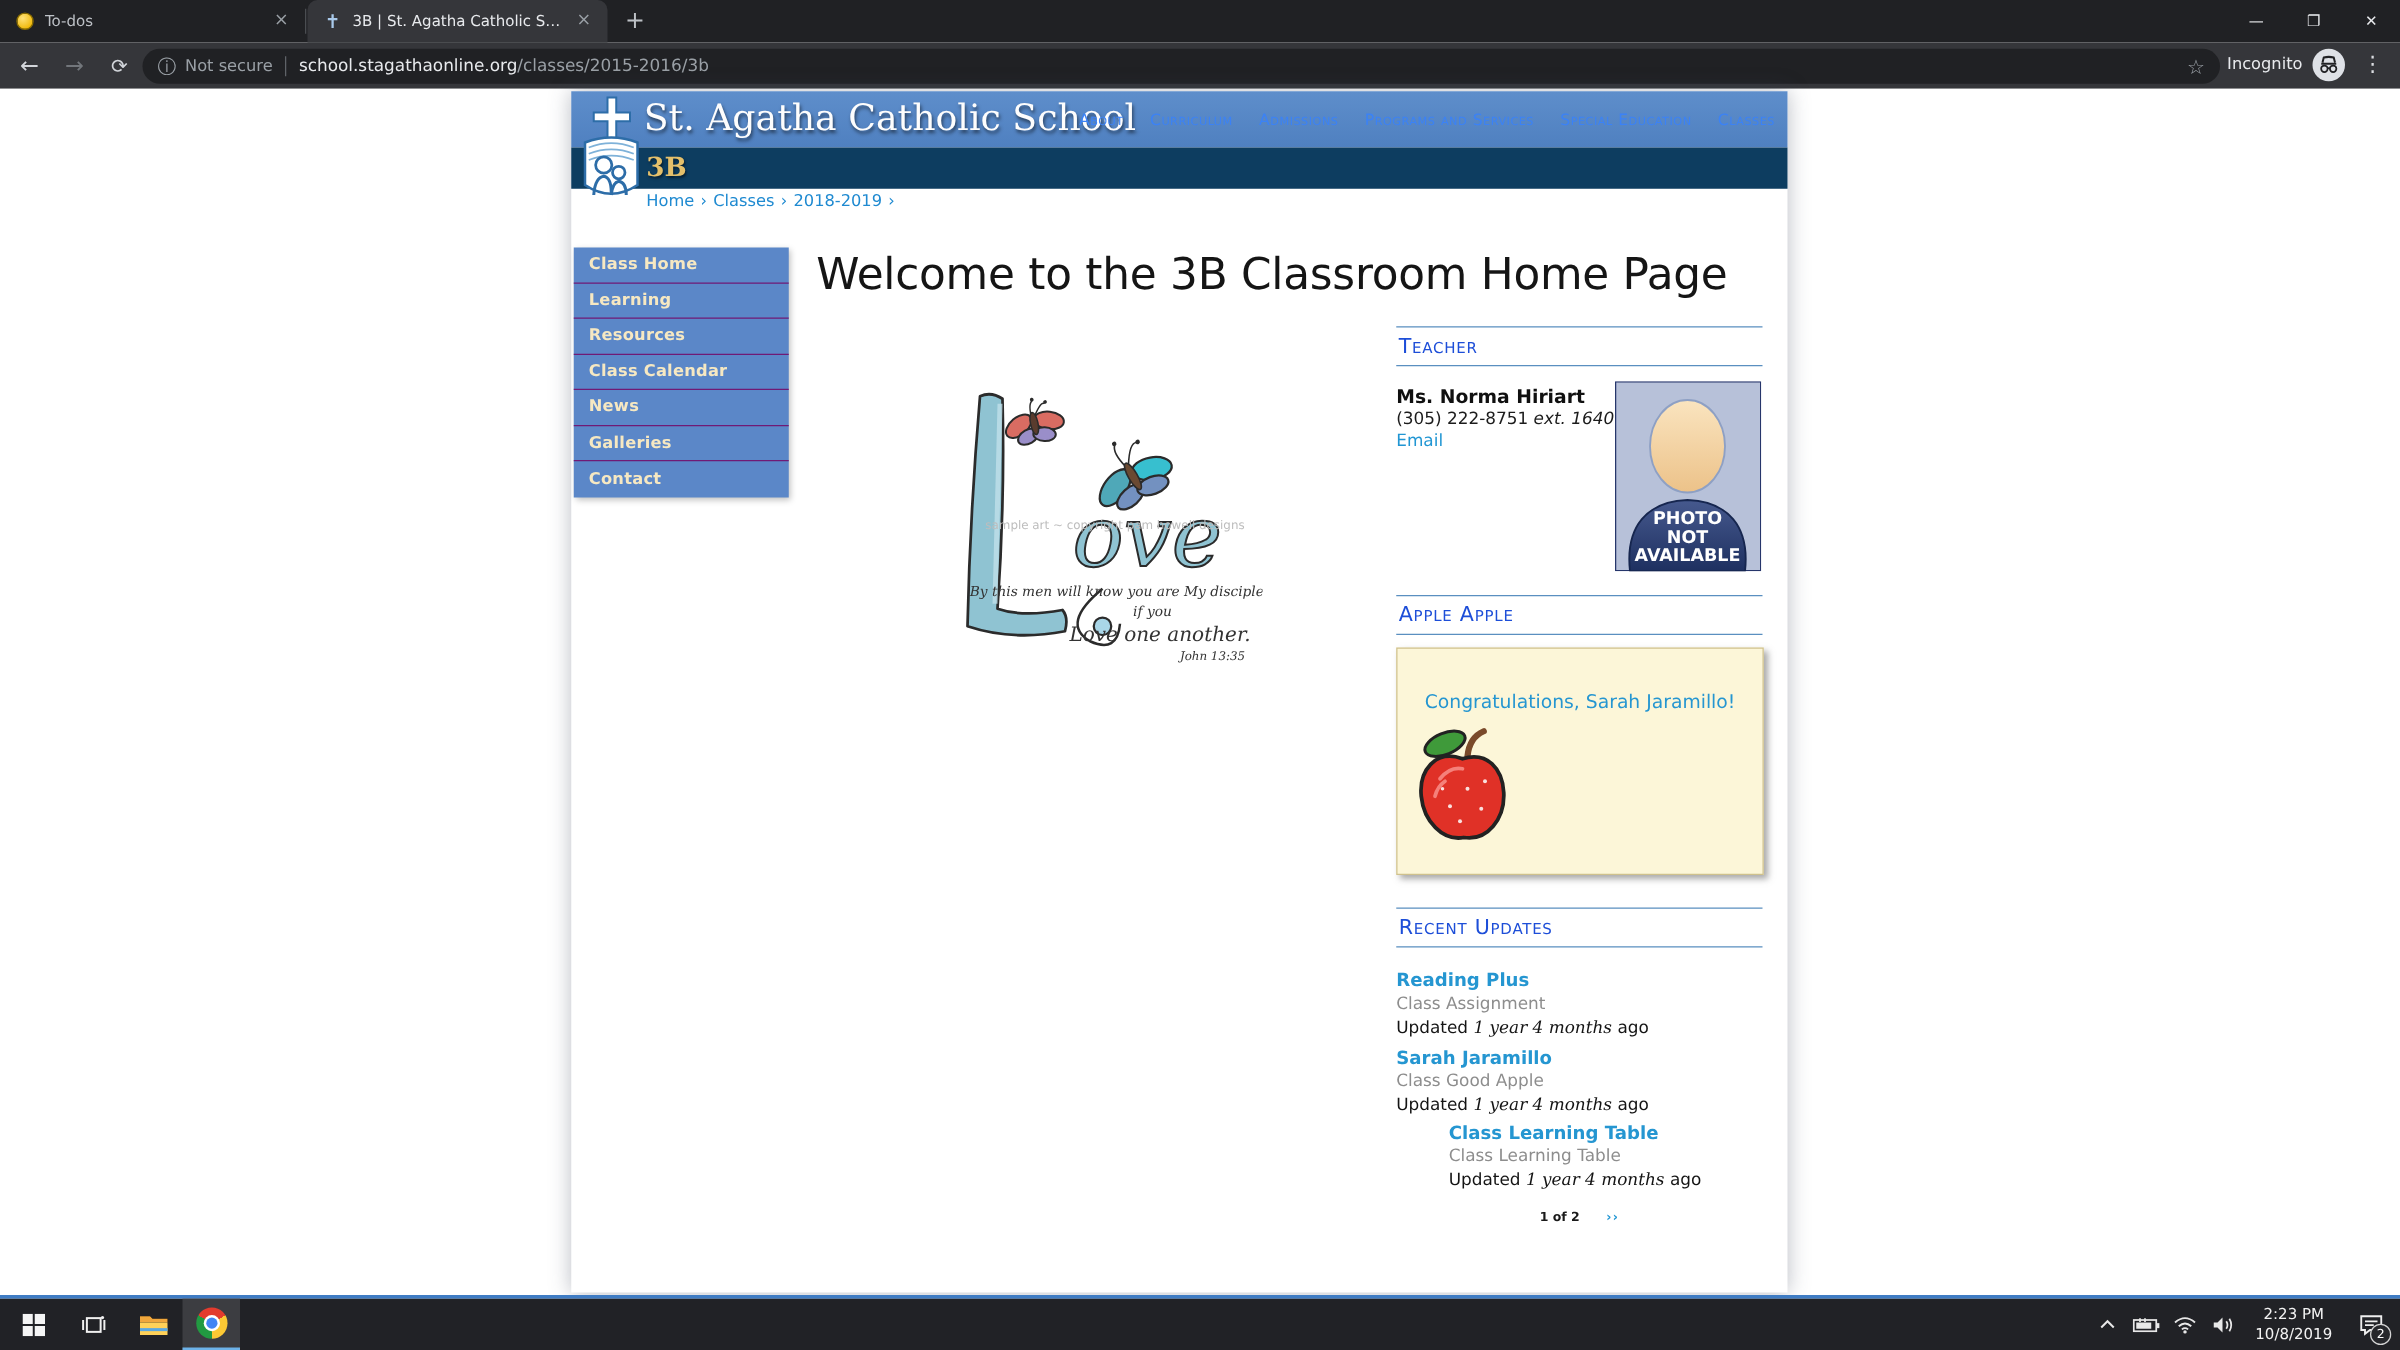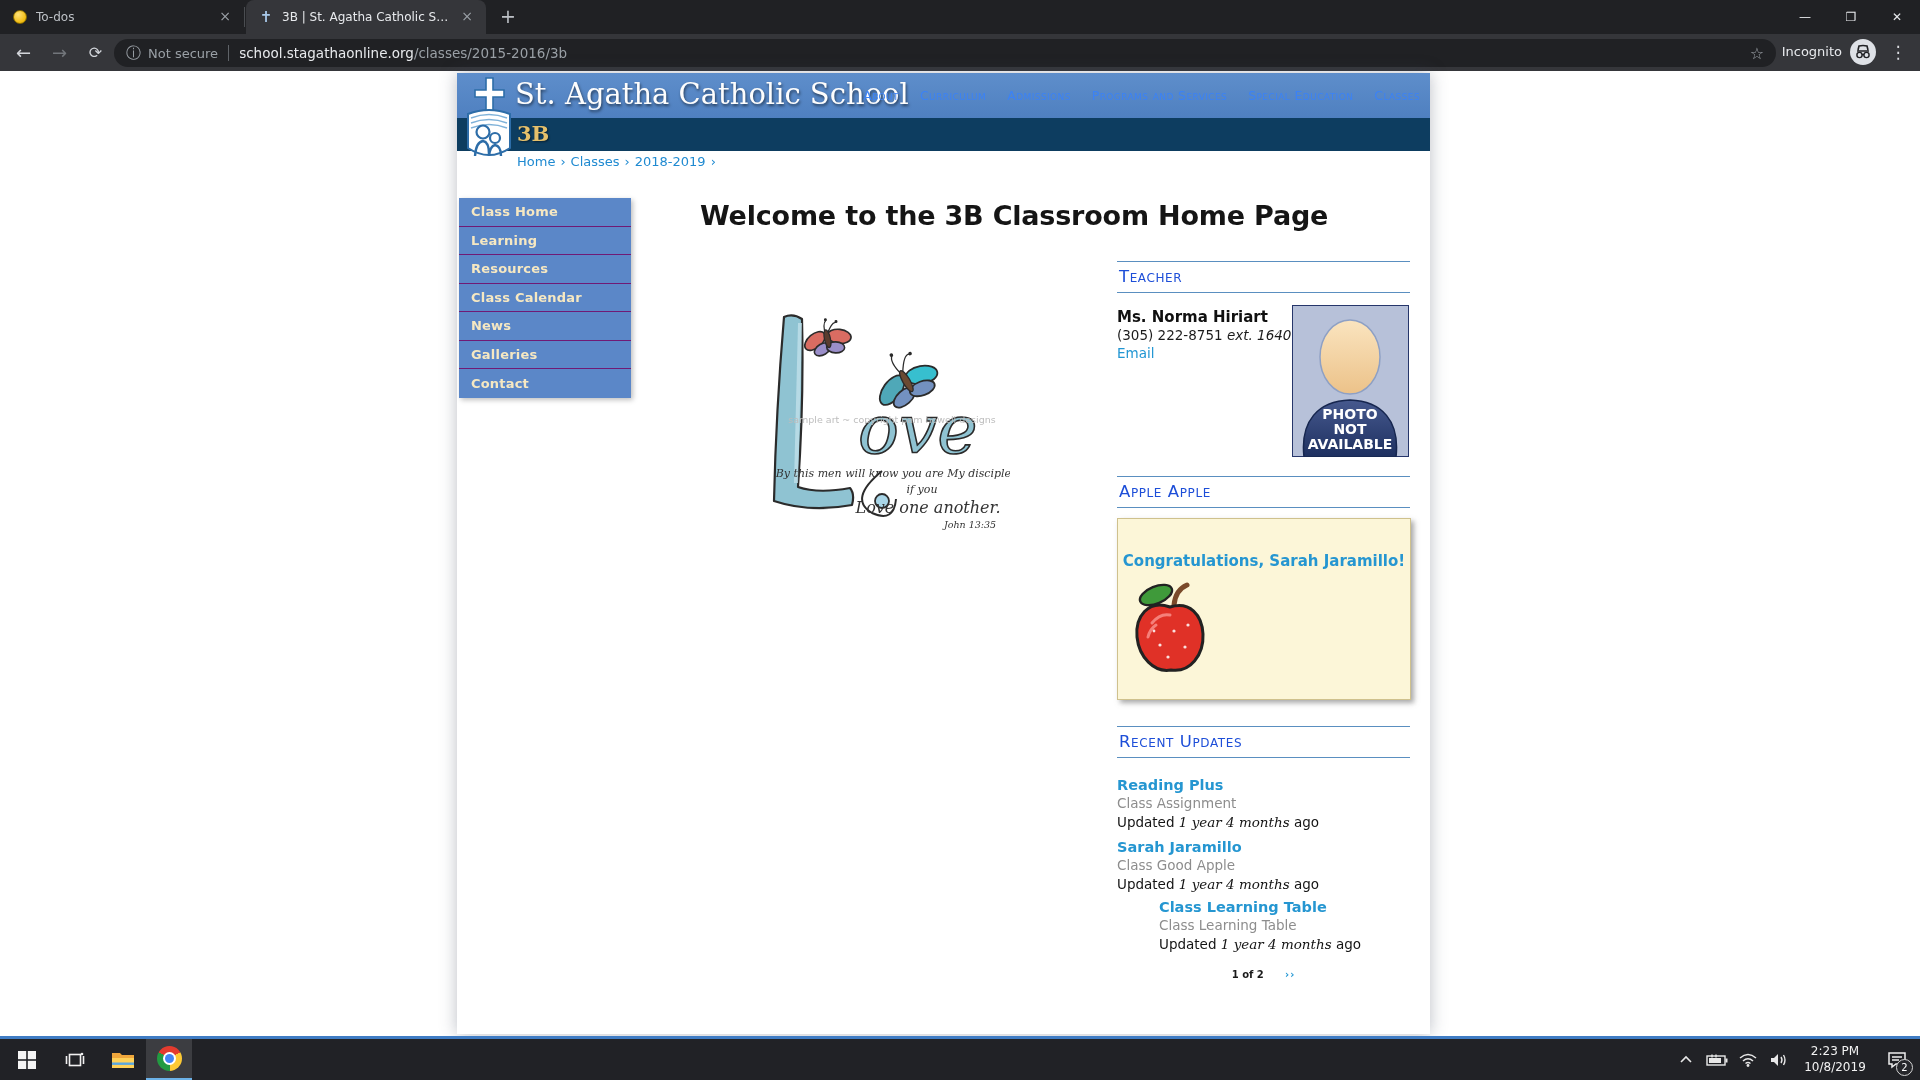--- a/index.html
+++ b/index.html
@@ -47,36 +47,36 @@
   .class-code { position:absolute; left:60px; top:48px; font-family:"DejaVu Serif", serif; font-weight:bold; font-size:21px; color:#e5c06b; text-shadow:1px 1px 2px rgba(0,0,0,.5); }
   .logo { position:absolute; left:1px; top:3px; width:62px; height:90px; z-index:6; }
   .breadcrumb { position:absolute; left:60px; top:81px; font-size:13px; color:#1f8ad1; }
   .breadcrumb a { color:#1f8ad1; text-decoration:none; }
   .crumb-sep { color:#1f8ad1; margin:0 5px; }
 
   .sidemenu { position:absolute; left:2px; top:125px; width:172px; background:#5b87c8; box-shadow:2px 2px 5px rgba(0,0,0,.25); }
   .sidemenu .item { height:28.5px; display:flex; align-items:center; padding-left:12px; border-bottom:1px solid #701a75; font-size:13px; font-weight:bold; letter-spacing:.2px; color:#f6e8c2; cursor:pointer; }
   .sidemenu .item:last-child { border-bottom:none; }
 
-  .page-h1 { position:absolute; left:196px; top:127px; font-size:27px; font-weight:700; color:#151515; letter-spacing:-.2px; white-space:nowrap;margin-left:47px; }
+  .page-h1 { position:absolute; left:196px; top:127px; font-size:35px; font-weight:400; color:#151515; letter-spacing:-.2px; white-space:nowrap; }
 
   .love-art { position:absolute; left:313px; top:228px; width:240px; height:235px; }
 
   .sec-head { position:absolute; left:660px; width:293px; border-top:1px solid #5a8fc0; border-bottom:1px solid #5a8fc0; padding:5px 0 6px 2px; font-variant:small-caps; font-size:16.5px; letter-spacing:.6px; color:#1d4ed8; }
   .head-teacher { top:188px; }
   .head-apple { top:403px; }
   .head-updates { top:653px; }
 
   .teacher-name { position:absolute; left:660px; top:235px; font-size:15px; font-weight:bold; color:#101010; }
   .teacher-phone { position:absolute; left:660px; top:254px; font-size:13.5px; color:#1c1c1c; }
   .teacher-email { position:absolute; left:660px; top:272px; font-size:13.5px; color:#2196d3; text-decoration:none; }
   .photo-box { position:absolute; left:835px; top:232px; width:117px; height:152px; }
 
   .apple-box { position:absolute; left:660px; top:445px; width:294px; height:182px; background:#fcf6d8; border:1px solid #cfc18d; box-shadow:3px 3px 5px rgba(100,100,100,.55); }
-  .ga-title { position:absolute; left:0; top:33px; width:100%; text-align:center; font-size:15px; font-weight:bold; color:#2596d1; }
+  .ga-title { position:absolute; left:0; top:33px; width:100%; text-align:center; font-size:15px; font-weight:normal; color:#2596d1; }
   .ga-apple { position:absolute; left:12px; top:60px; width:80px; height:100px; }
   .ga-text { position:absolute; left:104px; top:63px; width:178px; font-size:13.5px; line-height:1.45; color:#262626; }
 
   .update { position:absolute; left:660px; width:293px; }
   .u1 { top:704px; } .u2 { top:766px; } .u3 { top:826px;margin-left:42px; }
   .upd-title { font-size:14.5px; font-weight:bold; color:#2596d1; text-decoration:none; display:block; }
   .upd-sub { font-size:13.5px; color:#8d8d8d; margin-top:2px; }
   .upd-when { font-size:13.5px; color:#141414; margin-top:3px; }
   .upd-when i { font-family:"DejaVu Serif", serif; }
 

